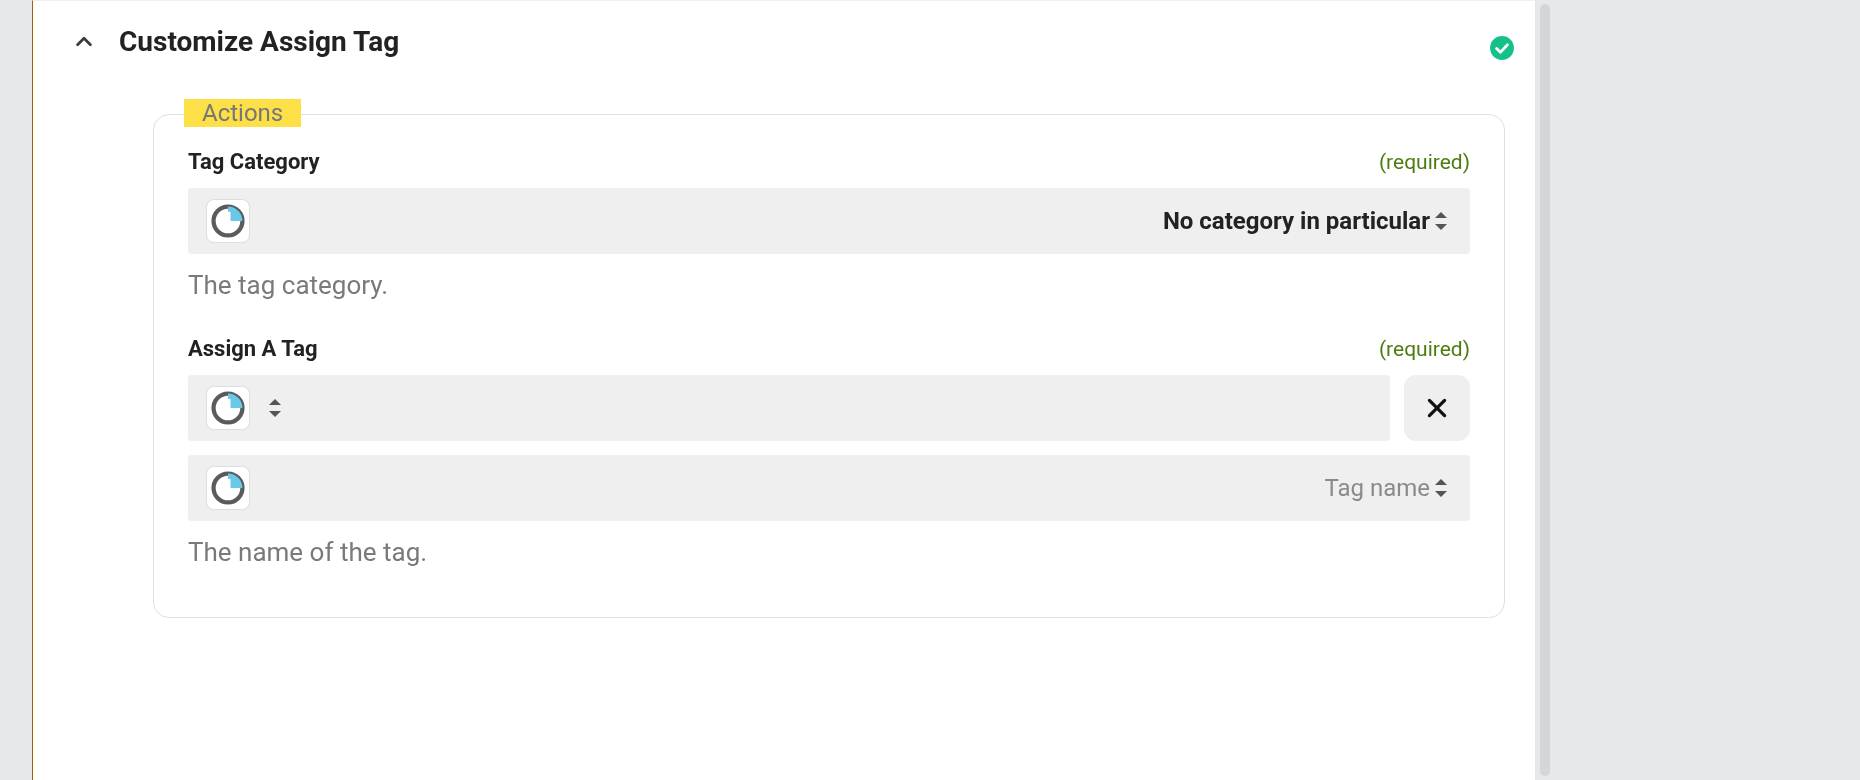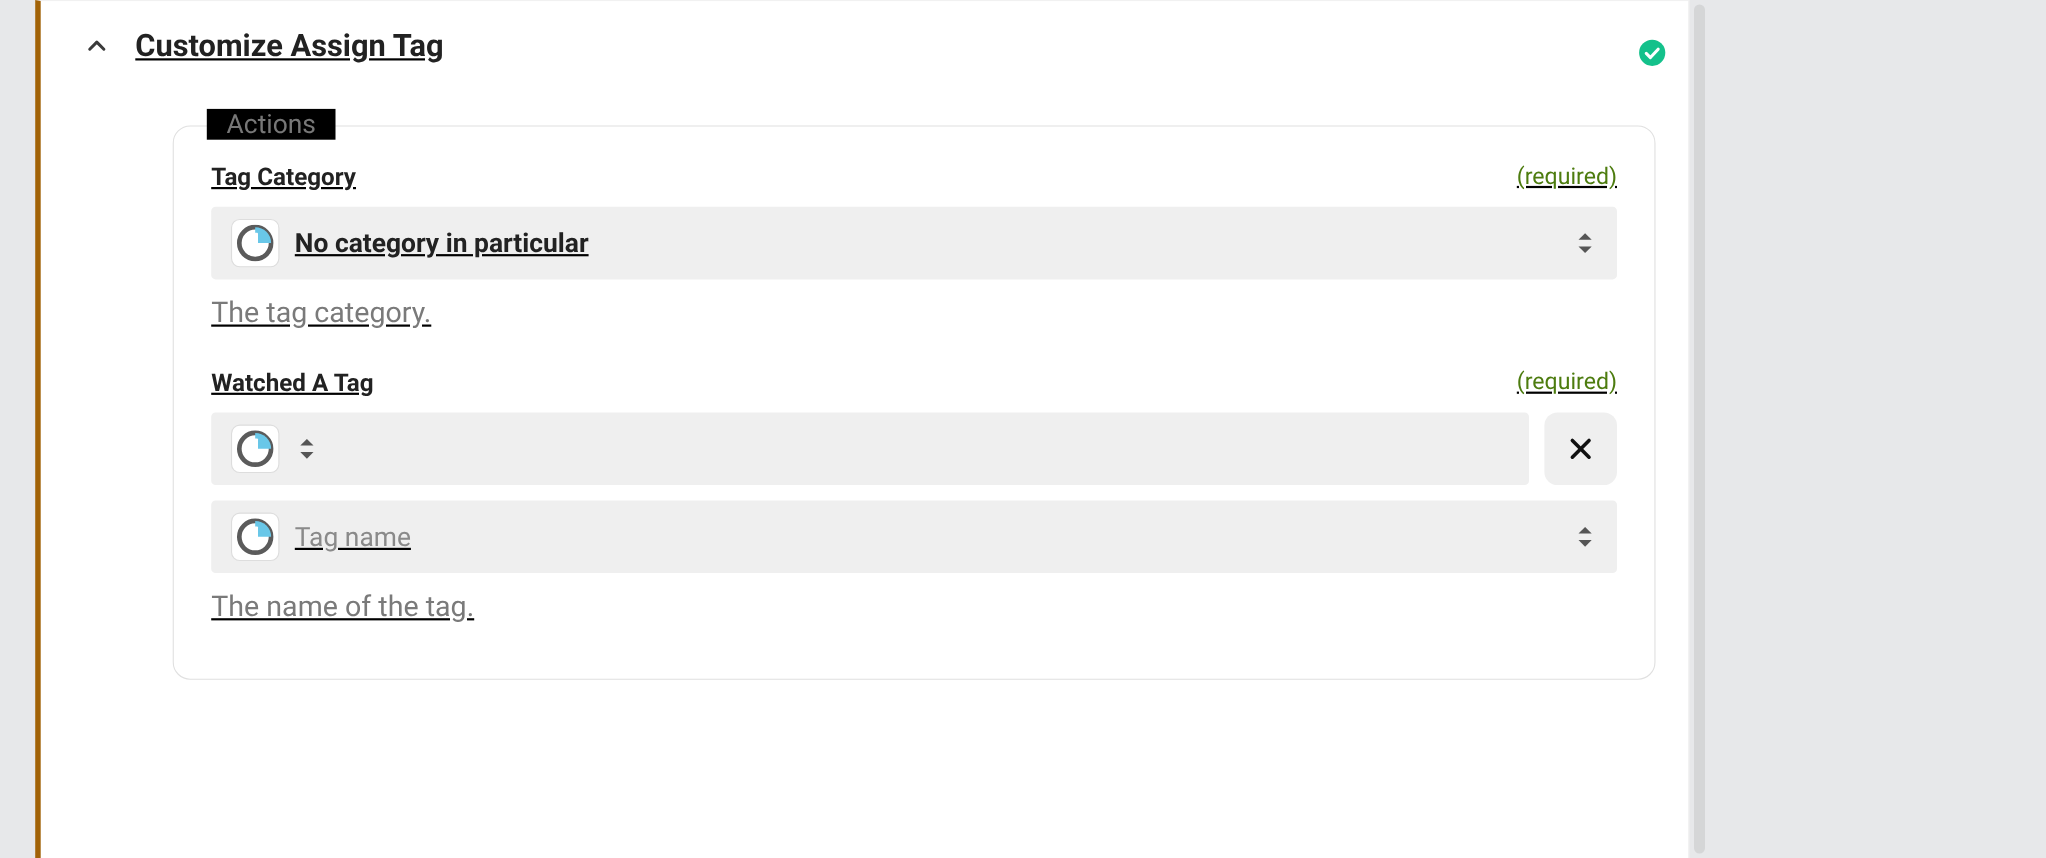--- a/index.html
+++ b/index.html
@@ -10,25 +10,24 @@
     font-family: -apple-system, BlinkMacSystemFont, "Segoe UI", Roboto, Helvetica, Arial, sans-serif;
     overflow: hidden;
   }
   .panel {
     position: absolute;
     left: 32px;
     right: 324px;
     top: 0;
     bottom: 0;
     background: #ffffff;
-    border-left: 5px solid #a16207;
+    border-left: 1px solid #a16207;
     border-right: 1px solid #e6e6e6;
     border-top: 1px solid #f1f1f1;
     padding-top: 24px;
-    text-decoration: underline;
   }
   .section-header {
     display: flex;
     align-items: center;
     padding: 0 36px;
   }
   .chevron-btn {
     width: 30px;
     height: 30px;
     display: flex;
@@ -57,33 +56,33 @@
     position: relative;
     margin: 56px 30px 0 120px;
     border: 1px solid #e0e0e0;
     border-radius: 16px;
     padding: 34px 34px 50px 34px;
   }
   .legend {
     position: absolute;
     top: -16px;
     left: 30px;
-    background: #000000;
+    background: #fde047;
     padding: 0 18px;
     font-size: 24px;
     color: #777;
   }
 
   .field { margin-bottom: 36px; }
   .field:last-child { margin-bottom: 0; }
 
   .field-header {
     display: flex;
     justify-content: space-between;
-    align-items: flex-start;
+    align-items: flex-end;
     margin-bottom: 14px;
   }
   .field-label {
     font-size: 22px;
     font-weight: 700;
     color: #222;
   }
   .required {
     font-size: 21px;
     color: #4d7c0f;
@@ -100,20 +99,21 @@
   .select-control {
     flex: 1;
     background: #efefef;
     border-radius: 4px;
     height: 66px;
     display: flex;
     align-items: center;
     padding: 0 18px;
     cursor: pointer;
     position: relative;
+    text-align: right;
   }
   .select-control .icon-chip {
     width: 44px;
     height: 44px;
     background: #ffffff;
     border-radius: 8px;
     border: 1px solid #ddd;
     display: flex;
     align-items: center;
     justify-content: center;
@@ -212,21 +212,21 @@
               <polygon points="9,20 3,14 15,14" fill="#555"></polygon>
             </svg>
           </div>
         </div>
       </div>
       <div class="helper">The tag category.</div>
     </div>
 
     <div class="field">
       <div class="field-header">
-        <div class="field-label">Watched A Tag</div>
+        <div class="field-label">Assign A Tag</div>
         <div class="required">(required)</div>
       </div>
 
       <div class="select-row">
         <div class="select-control">
           <div class="icon-chip k-logo">
             <svg viewBox="0 0 40 40">
               <circle cx="20" cy="20" r="17" fill="none" stroke="#5b5b5b" stroke-width="5"></circle>
               <path d="M20 3 A17 17 0 0 1 37 20 L20 20 Z" fill="#69c7e8"></path>
               <rect x="17" y="9" width="6" height="22" rx="1" fill="#ffffff"></rect>

